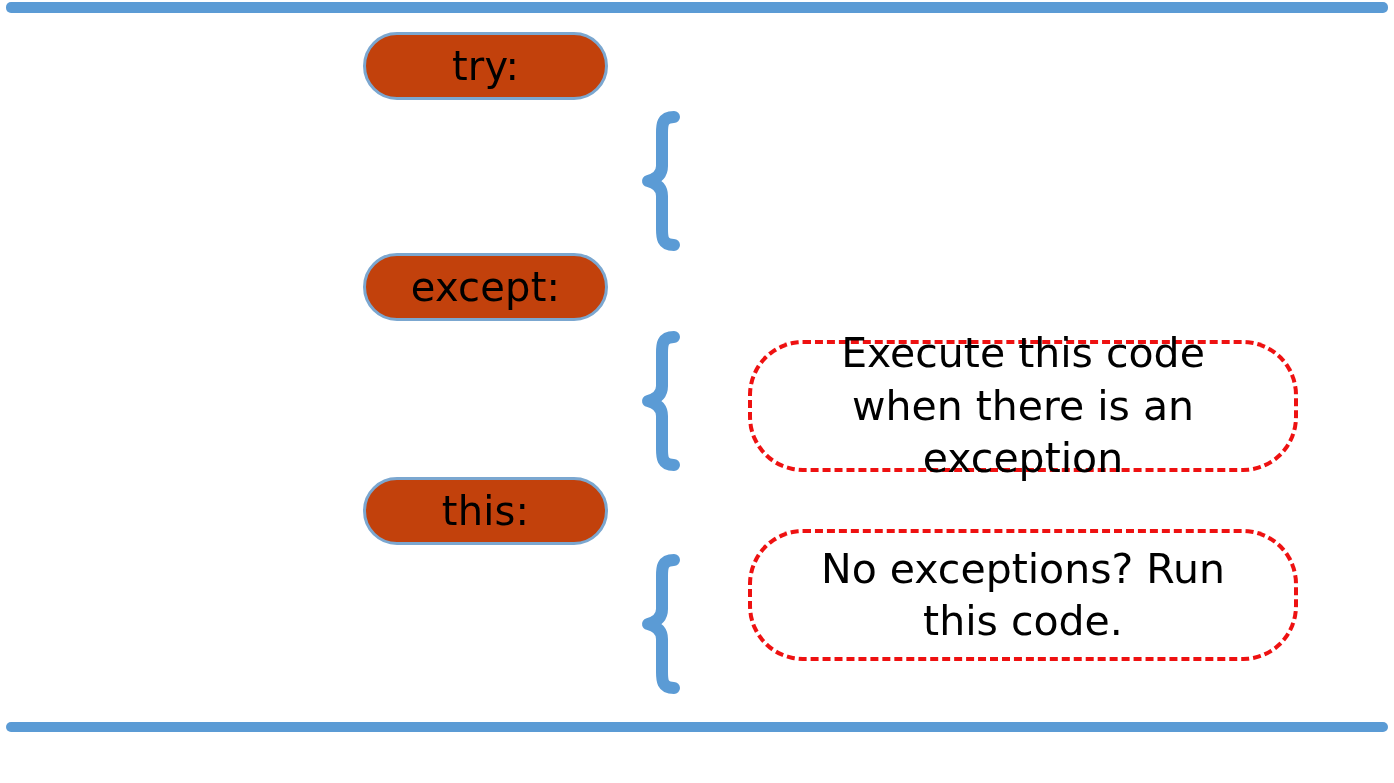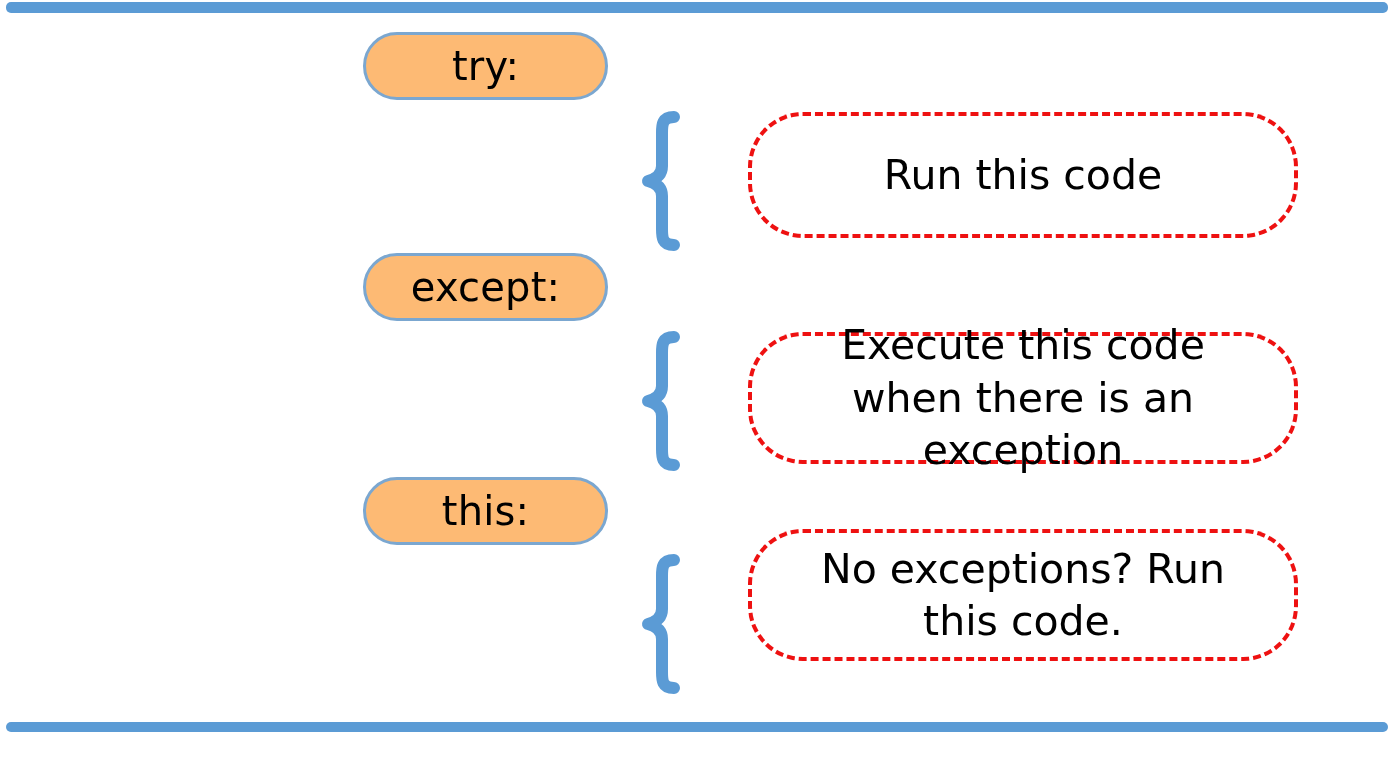--- a/index.html
+++ b/index.html
@@ -33,21 +33,21 @@
   .rule.top    { top: 2px; }
   .rule.bottom { top: 722px; height: 10px; }
 
   
   .pill {
     position: absolute;
     left: 363px;
     width: 245px;
     height: 68px;
     box-sizing: border-box;
-    background: #fdba74;
+    background: #c2410c;
     border: 3px solid #7BA7D0;
     border-radius: 34px;
     display: flex;
     align-items: center;
     justify-content: center;
   }
   .pill-label {
     font-family: "DejaVu Sans", sans-serif;
     font-size: 40px;
     line-height: 1;
@@ -91,43 +91,40 @@
     padding: 10px 42px;
   }
   .rbox-text {
     font-family: "DejaVu Sans", sans-serif;
     font-size: 41px;
     line-height: 1.28;
     color: #000000;
     text-align: center;
   }
   .rbox.r0 { top: 112px; height: 126px; }
-  .rbox.r1 { top: 332px; height: 132px; justify-content: flex-end; }
+  .rbox.r1 { top: 340px; height: 132px; justify-content: flex-end; }
   .rbox.r2 { top: 529px; height: 132px; }
 </style>
 </head>
 <body>
 
 <div id="slide">
 
   <div class="rule top"></div>
 
   <div class="pill p0">
     <span class="pill-label">try:</span>
   </div>
 
   <div class="brace b0">
     <svg width="48" height="140" viewBox="0 0 48 140" aria-hidden="true">
       <path d="M34 6 C22 6 22 14 22 22 L22 55 C22 64 16 68 8 70 C16 72 22 76 22 85 L22 118 C22 126 22 134 34 134" fill="none" stroke="#5B9BD5" stroke-width="12" stroke-linecap="round" stroke-linejoin="round"></path>
     </svg>
   </div>
 
-  <div class="rbox r0">
-    <span class="rbox-text">Run this code</span>
-  </div>
 
   <div class="pill p1">
     <span class="pill-label">except:</span>
   </div>
 
   <div class="brace b1">
     <svg width="48" height="140" viewBox="0 0 48 140" aria-hidden="true">
       <path d="M34 6 C22 6 22 14 22 22 L22 55 C22 64 16 68 8 70 C16 72 22 76 22 85 L22 118 C22 126 22 134 34 134" fill="none" stroke="#5B9BD5" stroke-width="12" stroke-linecap="round" stroke-linejoin="round"></path>
     </svg>
   </div>

